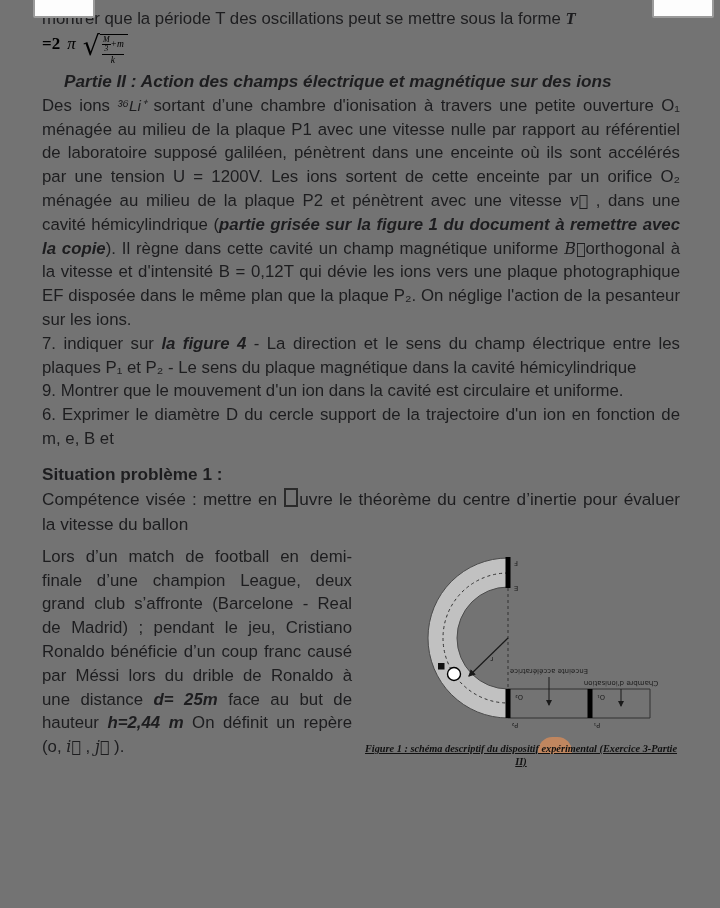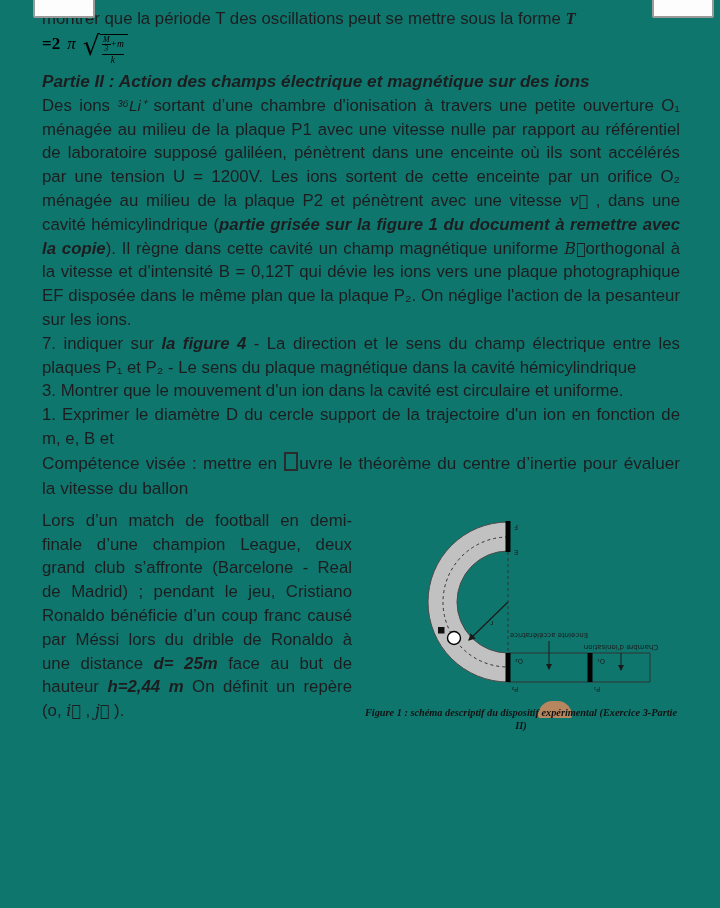--- a/index.html
+++ b/index.html
@@ -1,32 +1,32 @@
 <!DOCTYPE html>
 <html><head>
 <meta charset="utf-8">
 <style>
   html,body { margin:0; padding:0; background:#e9e9e9; }
   .page {
     position:relative; width:720px; height:908px; margin:0 auto;
-    background:#0f766e; overflow:hidden;
+    background:#737373; overflow:hidden;
     font-family:"Liberation Sans","DejaVu Sans",sans-serif;
     color:#1d1d1f;
   }
   .corner-tab {
     position:absolute; top:-9px; height:23px; width:58px;
     border:2px solid #9b9b9b; background:#fdfdfd; border-radius:2px;
   }
   .tab-left { left:33px; }
   .tab-right { right:6px; }
   .content { padding:7px 40px 0 42px; }
   p { margin:0; font-size:16.8px; line-height:23.8px; text-align:justify; }
   .heading {
     font-weight:bold; font-style:italic; font-size:17.2px;
-    line-height:25px; text-align:left;
+    line-height:25px; text-align:left;margin-left:22px;
   }
   .serif-bi { font-family:"Liberation Serif","DejaVu Serif",serif; font-weight:bold; font-style:italic; }
   .bi { font-weight:bold; font-style:italic; }
   .iso { font-family:Liberation Sans, sans-serif; font-style:italic; font-size:0.92em; }
   .vec { font-family:"DejaVu Serif",serif; font-style:italic; font-size:0.95em; }
   
   .formula {
     display:flex; align-items:flex-start; gap:7px; height:36px; margin:1px 0 1px 0;
     font-family:"Liberation Serif","DejaVu Serif",serif; color:#000;
   }
@@ -54,21 +54,21 @@
   .figcol { flex:1; padding-left:10px; padding-top:3px; }
   .fig-svg { display:block; margin:0 auto; }
   .caption-wrap { position:relative; width:318px; margin:2px auto 0 auto; text-align:center; }
   .caption-blob {
     position:absolute; left:176px; top:-5px; width:34px; height:17px;
     background:#c9885d; border-radius:17px 17px 3px 3px; opacity:0.9; z-index:0;
   }
   .caption {
     position:relative; z-index:1;
     font-family:"Liberation Serif","DejaVu Serif",serif;
-    font-weight:bold; font-style:italic; font-size:10.3px; line-height:13px; color:#111;
+    font-weight:bold; font-style:italic; font-size:10.3px; line-height:13px; color:#111;text-decoration:underline;
   }
   .fig-label { font-family:"DejaVu Sans",sans-serif; font-size:7px; fill:#1a1a1a; }
   .fig-label-sm { font-family:"DejaVu Sans",sans-serif; font-size:6.5px; fill:#1a1a1a; }
 </style>
 </head>
 <body>
 
 <div class="page">
   <div class="corner-tab tab-left"></div>
   <div class="corner-tab tab-right"></div>
@@ -95,23 +95,24 @@
       </span>
     </div>
 
     <p class="heading">Partie II : Action des champs électrique et magnétique sur des ions</p>
 
     <p><span>Des ions </span><span class="iso">³⁶Li⁺</span><span> sortant d’une chambre d'ionisation à travers une petite ouverture O₁ ménagée au milieu de la plaque P1 avec une vitesse nulle par rapport au référentiel de laboratoire supposé galiléen, pénètrent dans une enceinte où ils sont accélérés par une tension U = 1200V. Les ions sortent de cette enceinte par un orifice O₂ ménagée au milieu de la plaque P2 et pénètrent avec une vitesse </span><span class="vec">v⃗</span><span> , dans une cavité hémicylindrique (</span><span class="bi">partie grisée sur la figure 1 du document à remettre avec la copie</span><span>). Il règne dans cette cavité un champ magnétique uniforme </span><span class="vec">B⃗</span><span>orthogonal à la vitesse et d'intensité B = 0,12T qui dévie les ions vers une plaque photographique EF disposée dans le même plan que la plaque P₂. On néglige l'action de la pesanteur sur les ions.</span></p>
 
     <p><span>7. indiquer sur </span><span class="bi">la figure 4</span><span> - La direction et le sens du champ électrique entre les plaques P₁ et P₂  - Le sens du plaque magnétique dans la cavité hémicylindrique</span></p>
 
 
-    <p>3. Montrer que le mouvement d'un ion dans la cavité est circulaire et uniforme.</p>
-    <p>1. Exprimer le diamètre D du cercle support de la trajectoire d'un ion en fonction de m, e, B et</p>
+    <p>9. Montrer que le mouvement d'un ion dans la cavité est circulaire et uniforme.</p>
+    <p>6. Exprimer le diamètre D du cercle support de la trajectoire d'un ion en fonction de m, e, B et</p>
 
+    <p class="sp-title">Situation problème 1 :</p>
 
     <p class="competence"><span>Compétence visée : mettre en </span><span class="tofu"></span><span>uvre le théorème du centre d’inertie pour évaluer la vitesse du ballon</span></p>
 
     <div class="bottom">
       <div class="story">
         <p><span>Lors d’un match de football en demi-finale d’une champion League, deux grand club s’affronte (Barcelone - Real de Madrid) ; pendant le jeu, Cristiano Ronaldo bénéficie d’un coup franc causé par Méssi lors du drible de Ronaldo à une distance </span><span class="bi">d= 25m</span><span> face au but de hauteur </span><span class="bi">h=2,44 m</span><span> On définit un repère (o, </span><span class="vec">i⃗</span><span> , </span><span class="vec">j⃗</span><span> ).</span></p>
       </div>
 
       <div class="figcol">
         <svg class="fig-svg" width="306" height="192" viewBox="0 0 306 192" xmlns="http://www.w3.org/2000/svg">

